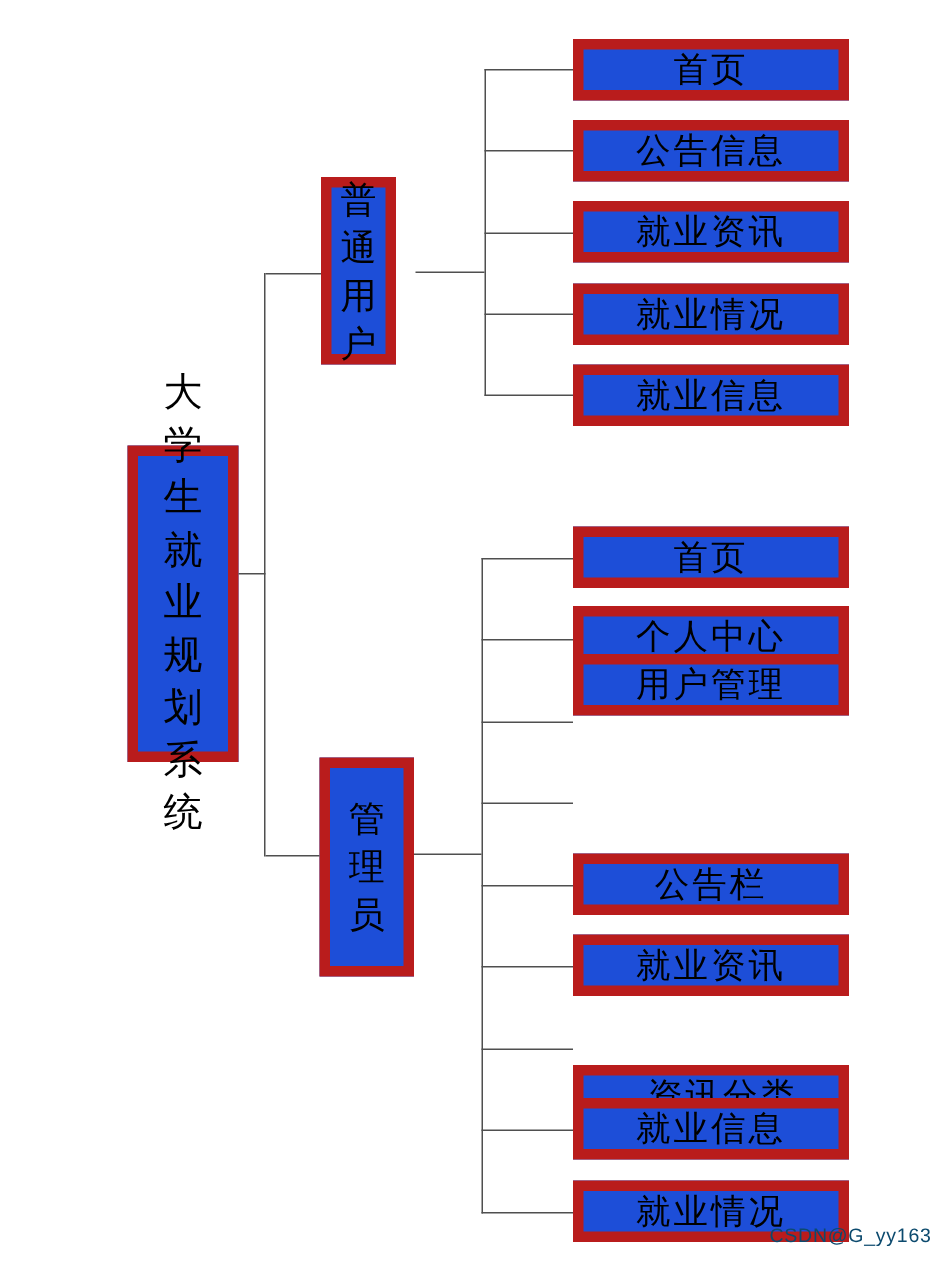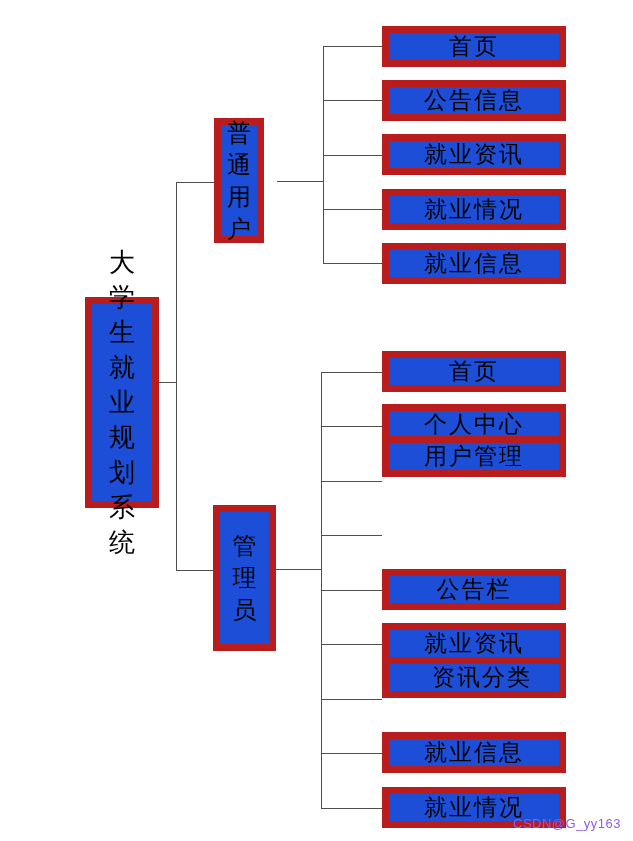--- a/index.html
+++ b/index.html
@@ -52,21 +52,21 @@
     background: #4f4f4f;
   }
   .line.h { height: 1px; }
   .line.v { width: 1px; }
   .watermark {
     position: absolute;
     left: 513px; top: 816px;
     font-family: "Liberation Sans", "DejaVu Sans", sans-serif;
     font-size: 13px;
     letter-spacing: 0.5px;
-    color: #8b5cf6;
+    color: #0c4a6e;
     white-space: nowrap;
   }
 </style>
 </head>
 <body>
 
 <div class="canvas">
 
   <div class="node root">大学生就业规划系统</div>
 
@@ -102,19 +102,19 @@
   <div class="node leaf" style="top:80px;">公告信息</div>
   <div class="node leaf" style="top:134px;">就业资讯</div>
   <div class="node leaf" style="top:189px;">就业情况</div>
   <div class="node leaf" style="top:243px;">就业信息</div>
 
   <div class="node leaf" style="top:351px;">首页</div>
   <div class="node leaf" style="top:404px;">个人中心</div>
   <div class="node leaf" style="top:436px;">用户管理</div>
   <div class="node leaf" style="top:569px;">公告栏</div>
   <div class="node leaf" style="top:623px;">就业资讯</div>
-  <div class="node leaf" style="top:657px;padding-left:16px;">资讯分类</div>
+  <div class="node leaf" style="top:710px;padding-left:16px;">资讯分类</div>
   <div class="node leaf" style="top:732px;">就业信息</div>
   <div class="node leaf" style="top:787px;">就业情况</div>
 
   <div class="watermark">CSDN@G_yy163</div>
 
 </div>
 
 </body></html>

